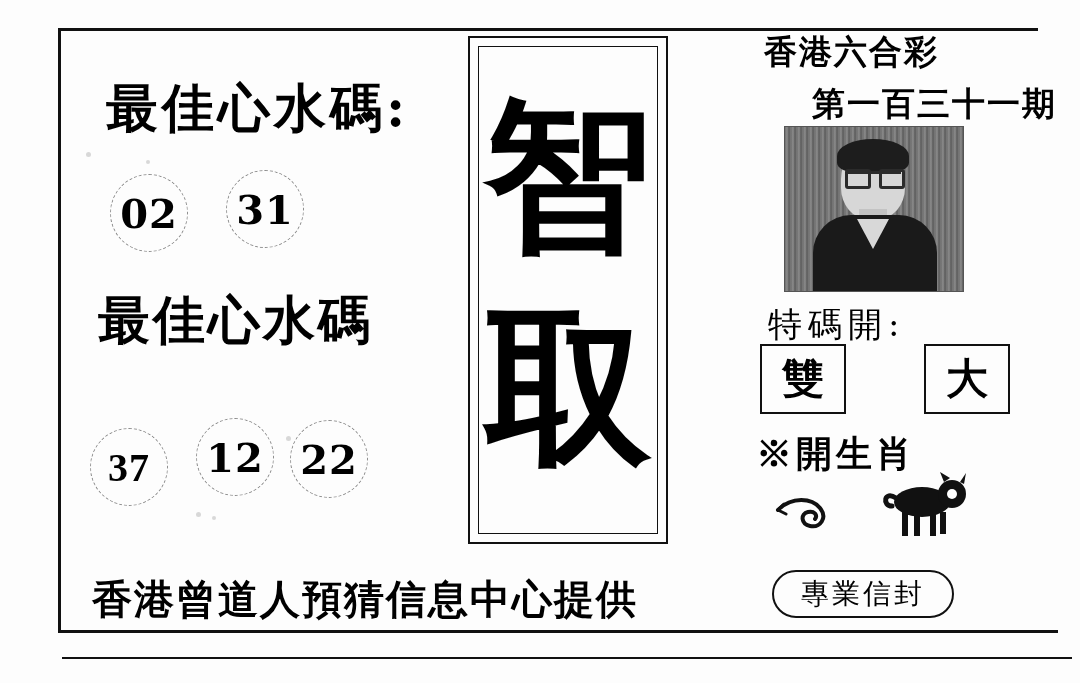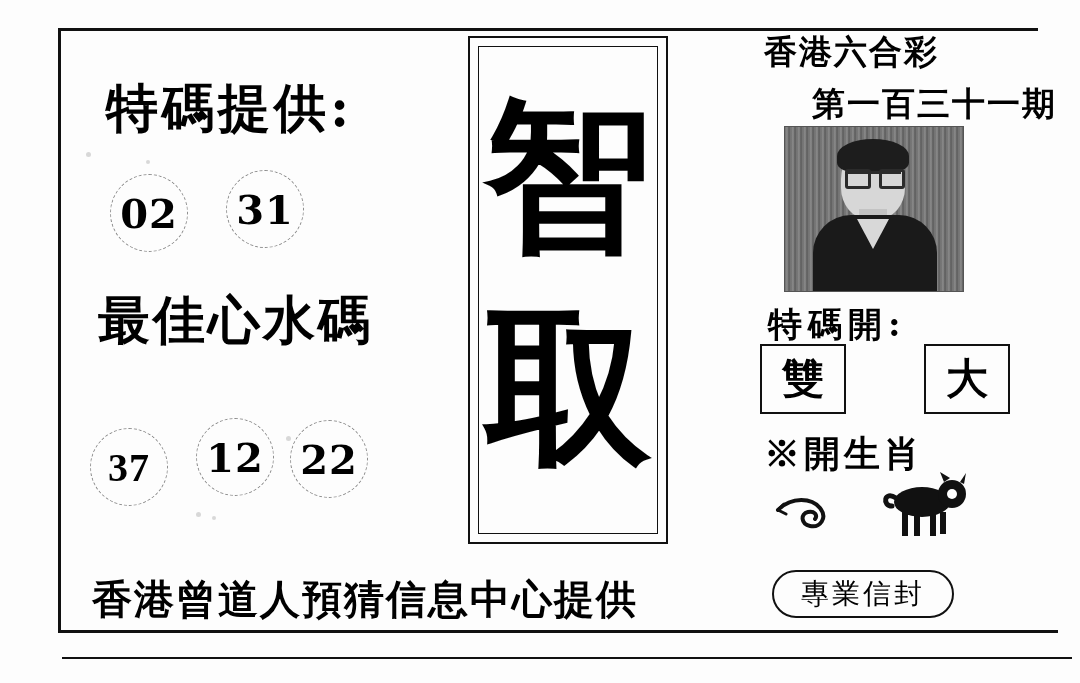--- a/index.html
+++ b/index.html
@@ -221,21 +221,21 @@
     left: 72px; top: 92px;
     width: 32px; height: 30px;
     background: #d8d8d8;
     clip-path: polygon(50% 100%, 0 0, 100% 0);
   }
 
   .te-ma-kai {
     position: absolute;
     left: 28px; top: 272px;
     font-family: "DejaVu Serif", serif;
-    font-weight: bold;
+    font-weight: normal;
     font-size: 34px;
     letter-spacing: 6px;
     white-space: nowrap;
   }
   .pick-boxes {
     position: absolute;
     left: 20px; top: 314px;
     width: 262px; height: 72px;
   }
   .pick-box {
@@ -248,21 +248,21 @@
     justify-content: center;
     font-family: "DejaVu Serif", serif;
     font-weight: bold;
     font-size: 42px;
   }
   .pick-box.a { left: 0px; }
   .pick-box.b { left: 164px; }
 
   .zodiac-title {
     position: absolute;
-    left: 24px; top: 400px;
+    left: 16px; top: 400px;
     font-family: "DejaVu Serif", serif;
     font-weight: bold;
     font-size: 36px;
     letter-spacing: 4px;
     white-space: nowrap;
   }
   .zodiac-icons {
     position: absolute;
     left: 34px; top: 452px;
     width: 240px; height: 80px;
@@ -305,21 +305,21 @@
   <div class="rule-bottom2"></div>
 
   <div class="speckle" style="left:86px;top:152px;width:5px;height:5px;"></div>
   <div class="speckle" style="left:146px;top:160px;width:4px;height:4px;"></div>
   <div class="speckle" style="left:196px;top:512px;width:5px;height:5px;"></div>
   <div class="speckle" style="left:212px;top:516px;width:4px;height:4px;"></div>
   <div class="speckle" style="left:286px;top:436px;width:5px;height:5px;"></div>
 
   <div class="left-col">
 
-    <div class="heading-te">特碼提供:</div>
+    <div class="heading-te">最佳心水碼:</div>
 
     <div class="ball-row-1">
       <div class="ball" style="left:12px;top:4px;">02</div>
       <div class="ball" style="left:128px;top:0px;">31</div>
     </div>
 
     <div class="heading-best">最佳心水碼</div>
 
     <div class="ball-row-2">
       <div class="ball" style="left:12px;top:10px;font-family:Liberation Serif, serif;">37</div>

